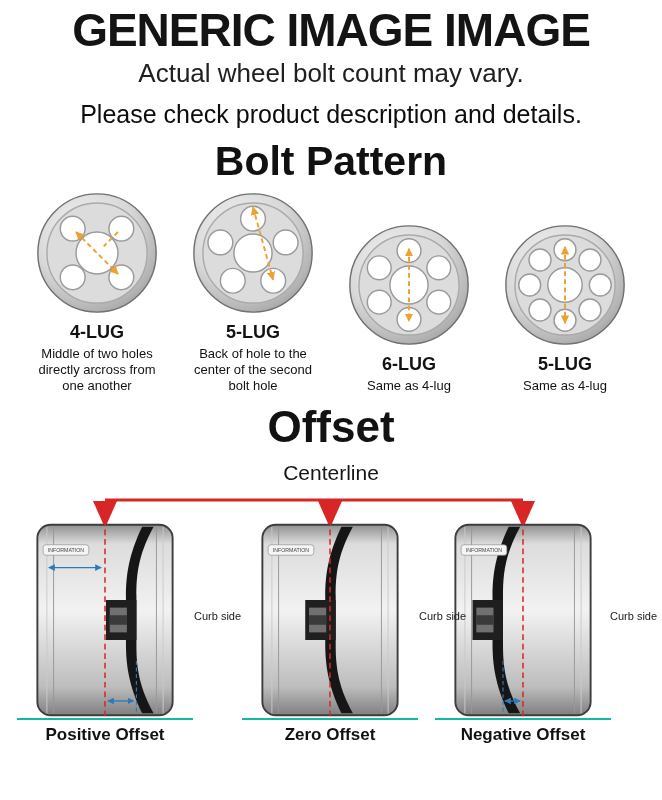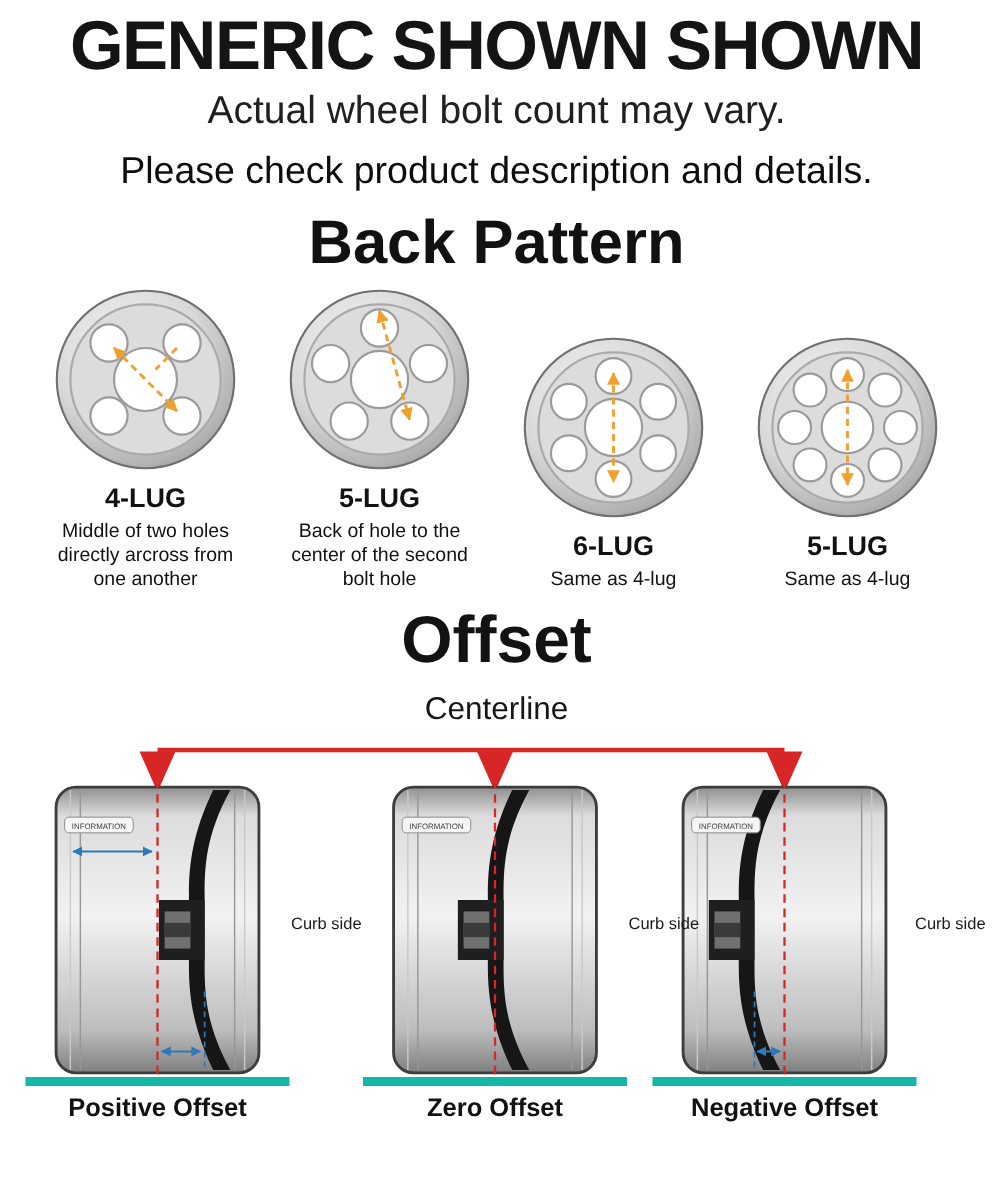--- a/index.html
+++ b/index.html
@@ -15,21 +15,21 @@
   .lug-label{margin-top:7px;font-size:18px;font-weight:800;}
   .lug-desc{margin-top:3px;font-size:13px;line-height:1.22;width:138px;}
   .offset-title{margin-top:8px;font-size:44px;font-weight:800;}
   .offset-diagram{position:relative;margin-top:0;height:308px;}
   .centerline-label{position:absolute;top:9px;left:0;width:100%;font-size:21px;font-weight:400;color:#161616;}
   .connector{position:absolute;top:38px;left:0;width:662px;height:40px;}
   .wheel{position:absolute;top:68px;width:170px;height:200px;}
   .w1{left:20px}.w2{left:245px}.w3{left:438px}
   .curb{position:absolute;top:158px;font-size:11px;color:#1a1a1a;white-space:nowrap;}
   .c1{left:194px}.c2{left:419px}.c3{left:610px}
-  .offset-label{position:absolute;top:266px;width:176px;border-top:6px solid #14b8a6;padding-top:5px;font-size:17px;font-weight:800;}
+  .offset-label{position:absolute;top:266px;width:176px;border-top:2px solid #14b8a6;padding-top:5px;font-size:17px;font-weight:800;}
   .l1{left:17px}.l2{left:242px}.l3{left:435px}
   .defs-holder{position:absolute;width:0;height:0;}
 </style>
 </head>
 <body>
 
 <div class="page">
 
   <svg class="defs-holder" aria-hidden="true">
     <defs>
@@ -48,25 +48,25 @@
       </linearGradient>
       <marker id="mO" viewBox="0 0 10 10" refX="9" refY="5" markerWidth="4.5" markerHeight="4.5" orient="auto-start-reverse">
         <path d="M0,0L10,5L0,10Z" fill="#efa02f"></path>
       </marker>
       <marker id="mB" viewBox="0 0 10 10" refX="9" refY="5" markerWidth="5" markerHeight="5" orient="auto-start-reverse">
         <path d="M0,0L10,5L0,10Z" fill="#2d7ab8"></path>
       </marker>
     </defs>
   </svg>
 
-  <div class="main-title">GENERIC SHOWN SHOWN</div>
+  <div class="main-title">GENERIC IMAGE IMAGE</div>
   <div class="subtitle">Actual wheel bolt count may vary.</div>
   <div class="note">Please check product description and details.</div>
 
-  <div class="bp-title">Back Pattern</div>
+  <div class="bp-title">Bolt Pattern</div>
 
   <div class="lug-row">
 
     <div class="lug-col">
       <svg viewBox="0 0 130 130">
         <circle cx="65" cy="65" r="62" fill="url(#lugGrad)" stroke="#707070" stroke-width="1.5"></circle>
         <circle cx="65" cy="65" r="52.5" fill="#dcdcdc" stroke="#aaaaaa" stroke-width="1.5"></circle>
         <circle cx="65" cy="65" r="22" fill="#ffffff" stroke="#9a9a9a" stroke-width="1.5"></circle>
         <circle cx="39.5" cy="39.5" r="13" fill="#ffffff" stroke="#9a9a9a" stroke-width="1.5"></circle>
         <circle cx="90.5" cy="39.5" r="13" fill="#ffffff" stroke="#9a9a9a" stroke-width="1.5"></circle>

